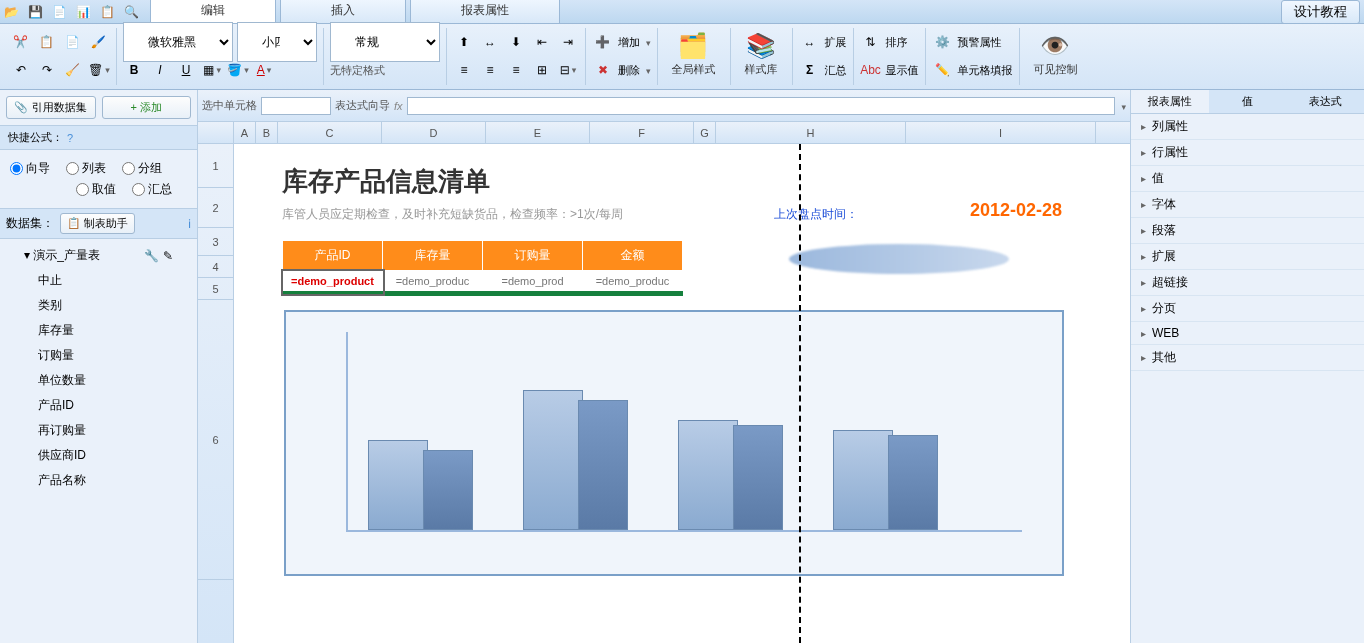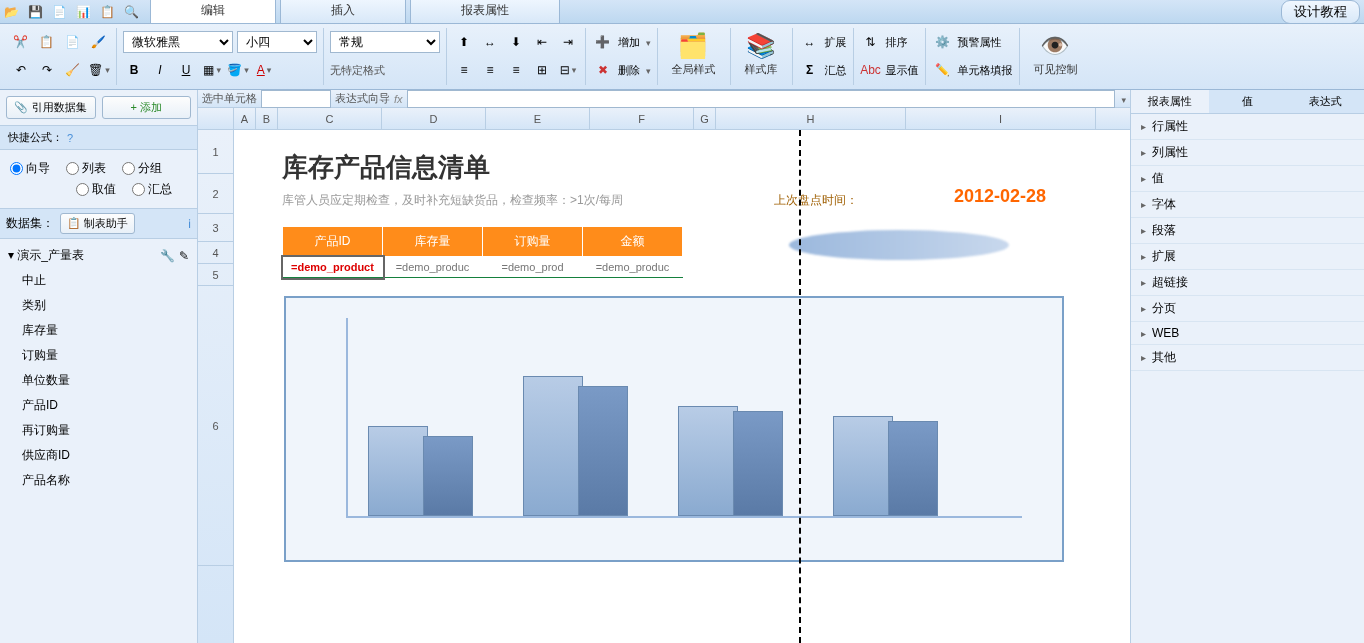--- a/index.html
+++ b/index.html
@@ -4,73 +4,73 @@
 <style>
 * { margin: 0; padding: 0; box-sizing: border-box; font-family: "Microsoft YaHei", Arial, sans-serif; }
 body { background: #fff; width: 1364px; height: 643px; overflow: hidden; font-size: 12px; }
 
 
 .top-bar { background: linear-gradient(#d4e5f7, #bdd8f0); height: 24px; display: flex; align-items: center; border-bottom: 1px solid #9bb8d6; }
 .top-bar .icon { width: 20px; height: 20px; margin: 0 2px; display: inline-flex; align-items: center; justify-content: center; cursor: pointer; }
 .top-bar .tabs { display: flex; align-self: flex-end; margin-left: 6px; }
 .top-bar .tab { padding: 4px 50px; background: linear-gradient(#f0f7ff,#d8e8f8); border: 1px solid #9bb8d6; border-bottom: none; margin-right: 4px; border-radius: 3px 3px 0 0; font-size: 12px; color: #333; cursor: pointer; }
 .top-bar .tab.active { background: #fff; }
-.tutorial-btn { margin-left: auto; margin-right: 4px; padding: 2px 12px; background: linear-gradient(#f0f7ff,#d8e8f8); border: 1px solid #9bb8d6; border-radius: 9px; cursor: pointer; }
+.tutorial-btn { margin-left: auto; margin-right: 4px; padding: 2px 12px; background: linear-gradient(#f0f7ff,#d8e8f8); border: 1px solid #9bb8d6; border-radius: 3px; cursor: pointer; }
 
 
 .ribbon { background: linear-gradient(#e8f1fb,#d4e5f7); height: 66px; display: flex; border-bottom: 1px solid #9bb8d6; padding: 4px; }
 .ribbon-group { display: flex; flex-direction: column; padding: 0 6px; border-right: 1px solid #b8cee4; }
 .ribbon-row { display: flex; align-items: center; gap: 4px; height: 28px; }
 .ribbon-btn { width: 22px; height: 22px; display: flex; align-items: center; justify-content: center; cursor: pointer; border-radius: 2px; }
-.ribbon-select { background: #fff; border: 1px solid #a0b8d0; padding: 2px 4px; font-size: 12px; min-width: 80px; height: 22px; }
+.ribbon-select { background: #fff; border: 1px solid #a0b8d0; padding: 2px 20px; font-size: 12px; min-width: 80px; height: 40px; }
 .ribbon-big { display: flex; flex-direction: column; align-items: center; padding: 4px 8px; cursor: pointer; gap: 2px; }
 .ribbon-big .icon { font-size: 24px; }
 .ribbon-label { font-size: 11px; color: #333; }
 
 
 .main { display: flex; height: calc(643px - 90px); }
 
 
 .left-panel { width: 198px; background: #eaf1fa; border-right: 1px solid #b8cee4; display: flex; flex-direction: column; }
 .left-btns { display: flex; gap: 6px; padding: 6px; }
 .left-btn { flex: 1; padding: 3px 4px; background: linear-gradient(#fdfdfd,#e8f0f8); border: 1px solid #a0b8d0; border-radius: 3px; font-size: 11px; cursor: pointer; text-align: center; }
 .left-btn.green { color: #2a8a2a; }
 .left-section-head { background: #d4e5f7; padding: 4px 8px; font-size: 11px; display: flex; align-items: center; gap: 4px; border-top: 1px solid #b8cee4; border-bottom: 1px solid #b8cee4; }
 .quick-formula { padding: 6px 10px; }
 .radio-row { display: flex; align-items: center; gap: 16px; margin: 4px 0; font-size: 12px; }
 .radio-row label { display: flex; align-items: center; gap: 3px; cursor: pointer; }
 .dataset-head { display: flex; align-items: center; padding: 4px 6px; background: #d4e5f7; border-top: 1px solid #b8cee4; border-bottom: 1px solid #b8cee4; gap: 6px; }
 .helper-btn { padding: 2px 6px; background: linear-gradient(#fdfdfd,#e8f0f8); border: 1px solid #a0b8d0; border-radius: 3px; font-size: 11px; cursor: pointer; }
-.tree { padding: 4px 4px; }
+.tree { padding: 4px 20px; }
 .tree-item { padding: 4px 4px 4px 18px; font-size: 12px; cursor: pointer; }
 .tree-root { padding: 4px; font-size: 12px; cursor: pointer; display: flex; align-items: center; justify-content: space-between; }
 
 
 .center { flex: 1; display: flex; flex-direction: column; background: #fff; }
-.formula-bar { display: flex; align-items: center; height: 18px; background: linear-gradient(#eaf1fa,#d4e5f7); border-bottom: 1px solid #b8cee4; padding: 0 4px; gap: 4px; font-size: 11px; }
+.formula-bar { display: flex; align-items: center; height: 32px; background: linear-gradient(#eaf1fa,#d4e5f7); border-bottom: 1px solid #b8cee4; padding: 0 4px; gap: 4px; font-size: 11px; }
 .formula-label { color: #555; }
 .formula-input { background: #fff; border: 1px solid #a0b8d0; height: 18px; padding: 0 4px; }
 .fb-cell { width: 70px; }
 .fb-expr { flex: 1; }
 .col-headers { display: flex; height: 22px; background: linear-gradient(#eaf1fa,#d4e5f7); border-bottom: 1px solid #b8cee4; }
 .corner { width: 36px; border-right: 1px solid #b8cee4; }
 .col-h { border-right: 1px solid #b8cee4; text-align: center; line-height: 22px; font-size: 11px; color: #555; }
 .grid-body { flex: 1; display: flex; overflow: hidden; position: relative; }
 .row-headers { width: 36px; background: linear-gradient(#eaf1fa,#d4e5f7); border-right: 1px solid #b8cee4; }
 .row-h { border-bottom: 1px solid #b8cee4; text-align: center; font-size: 11px; color: #555; display: flex; align-items: center; justify-content: center; }
 .sheet { flex: 1; position: relative; background: #fff; overflow: auto; padding-left: 32px; }
 
 
 .report-title { position: absolute; left: 48px; top: 20px; font-size: 26px; font-weight: bold; color: #333; }
 .report-sub { position: absolute; left: 48px; top: 62px; font-size: 12px; color: #999; }
-.last-check-label { position: absolute; left: 540px; top: 62px; font-size: 12px; color: #a16207; }
-.last-check-date { position: absolute; left: 720px; top: 56px; font-size: 18px; color: #ff6600; font-weight: bold; }
+.last-check-label { position: absolute; left: 540px; top: 62px; font-size: 12px; color: #1d4ed8; }
+.last-check-date { position: absolute; left: 736px; top: 56px; font-size: 18px; color: #ff6600; font-weight: bold; }
 .data-table { position: absolute; left: 48px; top: 96px; border-collapse: collapse; }
 .data-table th { background: #ff8c1a; color: #fff; padding: 6px 0; font-size: 12px; font-weight: normal; border: 1px solid #fff; width: 100px; text-align: center; }
-.data-table td { padding: 4px 6px; font-size: 11px; color: #777; border-bottom: 1px solid #15803d; text-align: center; width: 100px; white-space: nowrap; overflow: hidden; }
+.data-table td { padding: 4px 6px; font-size: 11px; color: #777; border-bottom: 5px solid #15803d; text-align: center; width: 100px; white-space: nowrap; overflow: hidden; }
 .data-table td.sel { color: #d00; font-weight: bold; background: #fff; outline: 2px solid #666; }
 
 .pie-placeholder { position: absolute; left: 520px; top: 100px; width: 290px; height: 40px; }
 .pie-ellipse { width: 220px; height: 30px; background: linear-gradient(90deg,#9bb8dd,#c8d8ed); border-radius: 50%; margin: auto; filter: blur(1px); }
 
 .chart-box { position: absolute; left: 50px; top: 166px; width: 780px; height: 266px; border: 2px solid #7aa0c8; background: #f0f5fb; }
 .chart-bars { display: flex; align-items: flex-end; height: 200px; margin: 20px 40px 0 60px; gap: 50px; border-left: 2px solid #9bb8dd; border-bottom: 2px solid #9bb8dd; padding-left: 20px; }
 .bar-wrap { display: flex; align-items: flex-end; }
 .bar { width: 60px; background: linear-gradient(#b8cce6,#8aaad0); border: 1px solid #6a8ab0; }
 .bar.dark { background: linear-gradient(#7a9ac6,#5a7aa6); margin-left: -5px; width: 50px; }
@@ -369,22 +369,22 @@
     </div>
   </div>
 
   <div class="right-panel">
     <div class="right-tabs">
       <div class="right-tab active">报表属性</div>
       <div class="right-tab">值</div>
       <div class="right-tab">表达式</div>
     </div>
     <div id="right-props">
+        <div class="prop-item">列属性</div>
         <div class="prop-item">行属性</div>
-        <div class="prop-item">列属性</div>
         <div class="prop-item">值</div>
         <div class="prop-item">字体</div>
         <div class="prop-item">段落</div>
         <div class="prop-item">扩展</div>
         <div class="prop-item">超链接</div>
         <div class="prop-item">分页</div>
         <div class="prop-item">WEB</div>
         <div class="prop-item">其他</div>
       </div>
   </div>

